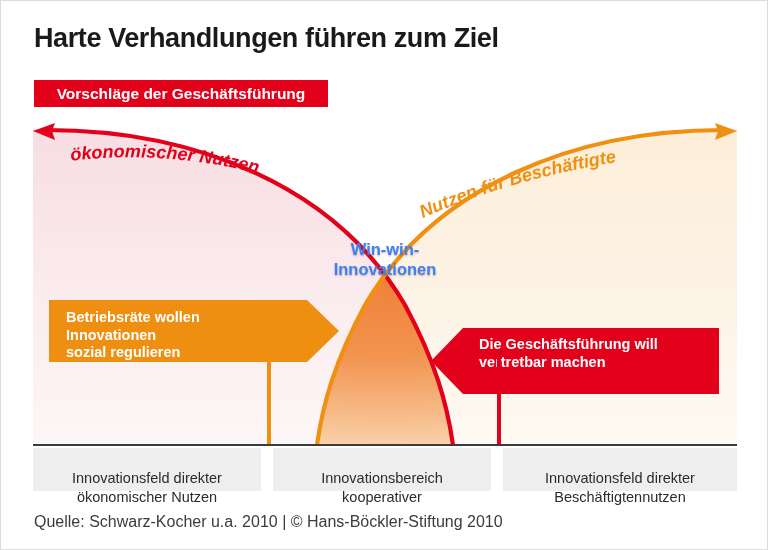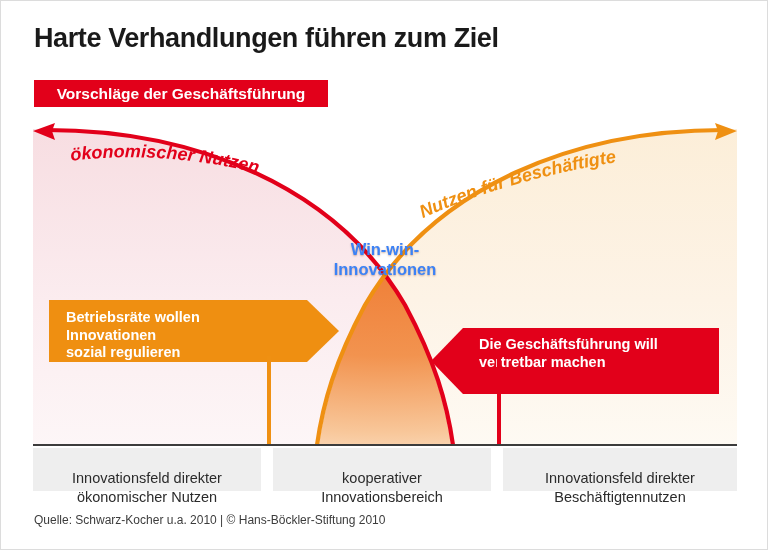--- a/index.html
+++ b/index.html
@@ -55,21 +55,21 @@
   
   .legbox{position:absolute;top:447px;height:43px;background:#eeeeee;
           color:#2b2b2b;font-size:14.5px;line-height:19px;
           text-align:center;padding-top:21px;box-sizing:border-box;}
   #leg-1{left:32px;width:228px;}
   #leg-2{left:272px;width:218px;}
   #leg-3{left:502px;width:234px;}
 
   
   #source{position:absolute;left:33px;top:512px;
-          font-size:12px;color:#3c3c3c;white-space:nowrap;}
+          font-size:16px;color:#3c3c3c;white-space:nowrap;}
 </style>
 </head>
 <body>
 
 <div id="card">
 
   <div id="title">Harte Verhandlungen führen zum Ziel</div>
 
   <div class="pill" id="pill-left">Vorschläge der Geschäftsführung</div>
 
@@ -153,22 +153,22 @@
 
   <div class="divider" id="div-or"></div>
   <div class="divider" id="div-rd"></div>
   <div id="baseline"></div>
 
   <div class="legbox" id="leg-1">
     <div>Innovationsfeld direkter</div>
     <div>ökonomischer Nutzen</div>
   </div>
   <div class="legbox" id="leg-2">
+    <div>Innovationsbereich</div>
     <div>kooperativer</div>
-    <div>Innovationsbereich</div>
   </div>
   <div class="legbox" id="leg-3">
     <div>Innovationsfeld direkter</div>
     <div>Beschäftigtennutzen</div>
   </div>
 
   <div id="source">Quelle: Schwarz-Kocher u.a. 2010  | © Hans-Böckler-Stiftung 2010</div>
 
 </div>
 

